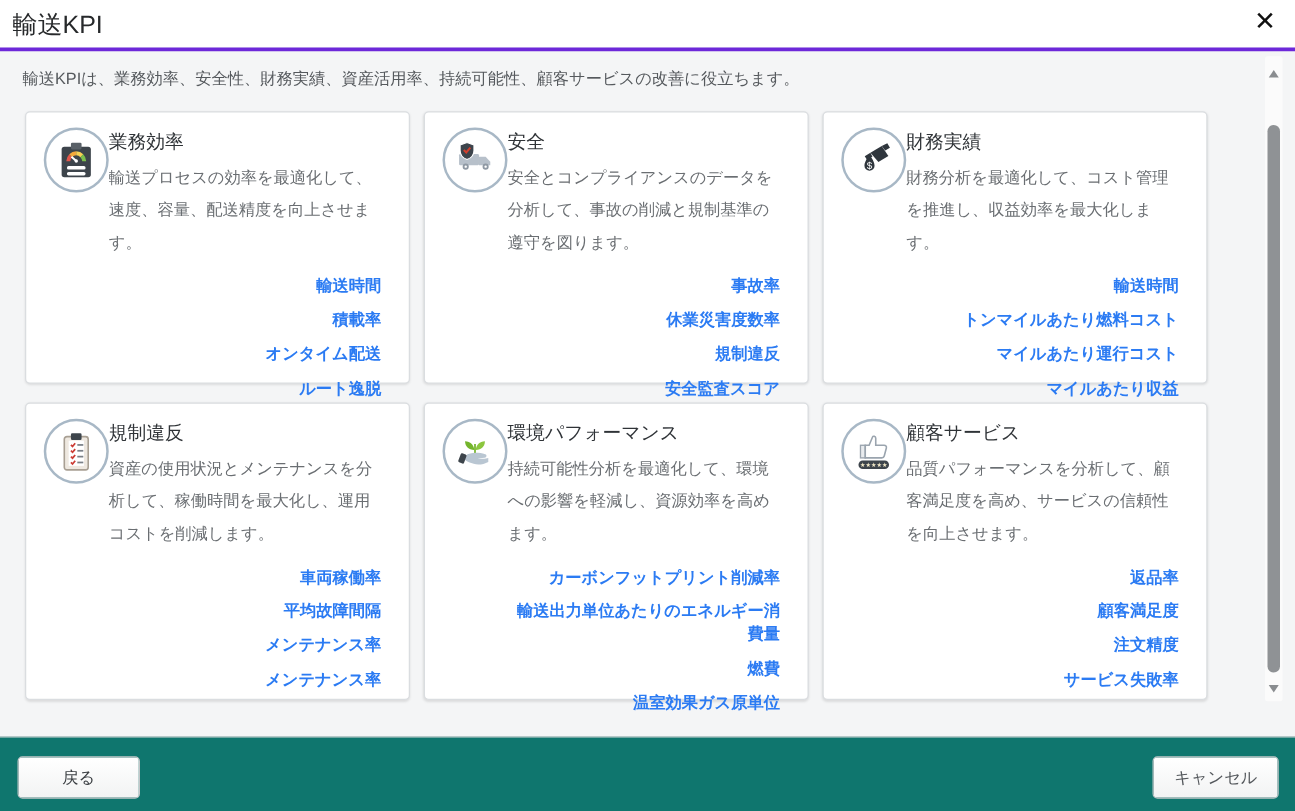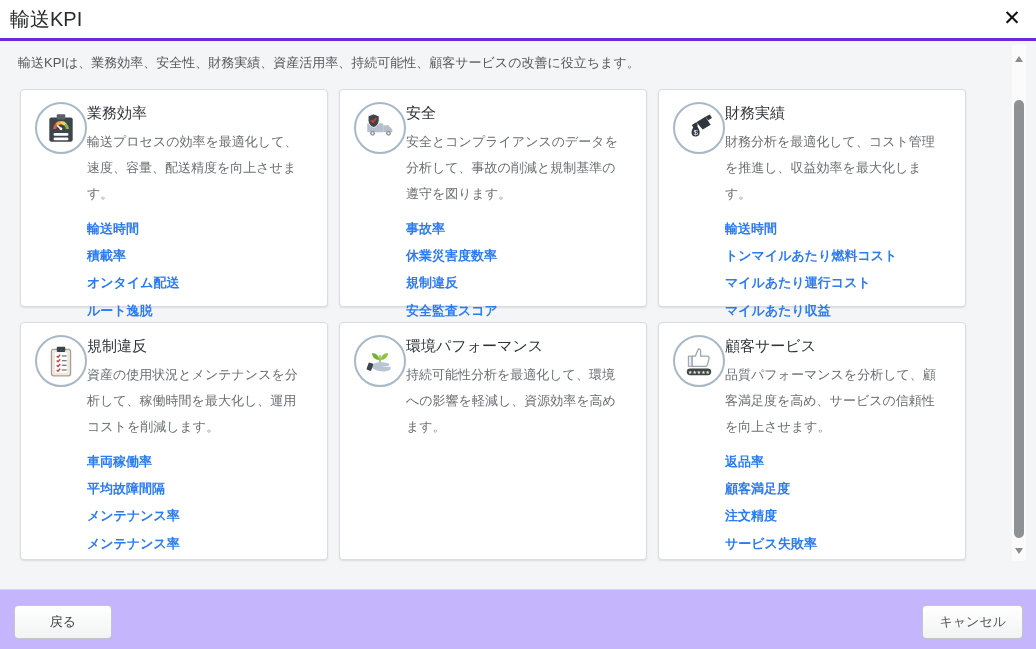--- a/index.html
+++ b/index.html
@@ -62,21 +62,21 @@
   .icon-circle svg { width: 34px; height: 34px; }
   .card-body { margin-left: 0; width: 218px; }
   .card-title {
     font-size: 15px; font-weight: 500; color: #2f3337;
     margin-top: 2px;
   }
   .card-desc {
     margin-top: 6px;
     font-size: 13px; line-height: 26px; color: #6a6e72;
   }
-  .links { margin-top: 13px; }
+  .links { margin-top: 13px; text-align: right; }
   .kpi-link {
     display: block;
     font-size: 13px; font-weight: 600; line-height: 1.4;
     color: #2b7bf3; text-decoration: none; cursor: pointer;
     margin-bottom: 9px;
   }
 
   
   .scrollbar {
     position: absolute; top: 4px; right: 10px;
@@ -92,21 +92,21 @@
   .sb-arrow-down { bottom: 7px; border-top: 6px solid #8a8d90; }
   .sb-thumb {
     position: absolute; top: 55px; left: 2px;
     width: 10px; height: 438px;
     background: #8f9295; border-radius: 5px; cursor: pointer;
   }
 
   
   .footer {
     position: absolute; bottom: 0; left: 0; right: 0; height: 60px;
-    background: #c4b5fd; border-top: 1px solid #d7d9da;
+    background: #0f766e; border-top: 1px solid #d7d9da;
   }
   .btn {
     position: absolute; top: 15px;
     min-width: 98px; height: 34px;
     border: 1px solid #c3c6c8; border-radius: 4px;
     background: linear-gradient(#ffffff, #f2f3f3);
     font-family: inherit; font-size: 13px; color: #3a3e42;
     padding: 0 16px; cursor: pointer;
   }
   .btn-back   { left: 14px; }
@@ -241,20 +241,26 @@
             <path d="M15.4 15c-.3-4-2.8-6.4-6.9-6.6.2 4.1 2.6 6.4 6.9 6.6z" fill="#74b52c"></path>
             <path d="M16.6 15c.3-4 2.8-6.4 6.9-6.6-.2 4.1-2.6 6.4-6.9 6.6z" fill="#8cc63f"></path>
             <line x1="16" y1="10.5" x2="16" y2="18" stroke="#74b52c" stroke-width="1.3"></line>
             <path d="M8.5 19.5c2.6-1.9 5.2-2.4 8-2.4 2.4 0 4.8.3 7.2 1.1 1.6.6 1.1 2.5-.6 2.7l-5.2.6c3.9.4 6.6.2 8.1-.4v2.9c-3.4 1.8-7.4 2.5-11 1.5-2.6-.7-4.6-1.6-6.5-2.9z" fill="#b9c6d2"></path>
             <rect x="4.2" y="17.8" width="4.6" height="7.2" rx="1" transform="rotate(20 6.5 21.4)" fill="#3d444b"></rect>
           </svg>
         </div>
         <div class="card-body">
           <h3 class="card-title">環境パフォーマンス</h3>
           <p class="card-desc">持続可能性分析を最適化して、環境への影響を軽減し、資源効率を高めます。</p>
+          <div class="links">
+            <a class="kpi-link">カーボンフットプリント削減率</a>
+            <a class="kpi-link">輸送出力単位あたりのエネルギー消費量</a>
+            <a class="kpi-link">燃費</a>
+            <a class="kpi-link">温室効果ガス原単位</a>
+          </div>
         </div>
       </div>
 
       <div class="card">
         <div class="icon-circle">
           <svg viewBox="0 0 32 32">
             <rect x="6" y="11.5" width="3.6" height="9.5" fill="#e9ecef" stroke="#9aa4ae" stroke-width="1"></rect>
             <path d="M9.6 11.5h2.9l2.6-6.2c.4-1 2.4-.7 2.4 1v5.2h6.3c1.2 0 2 1 1.7 2.1l-1.6 6c-.2.9-1 1.4-1.9 1.4H9.6z" fill="#ffffff" stroke="#9aa4ae" stroke-width="1.2"></path>
             <rect x="4.5" y="23" width="23" height="6.4" rx="3.2" fill="#3d444b"></rect>
             <text x="16" y="28" font-size="4.6" fill="#f2e9c8" text-anchor="middle" font-family="'DejaVu Sans', sans-serif">★★★★★</text>

